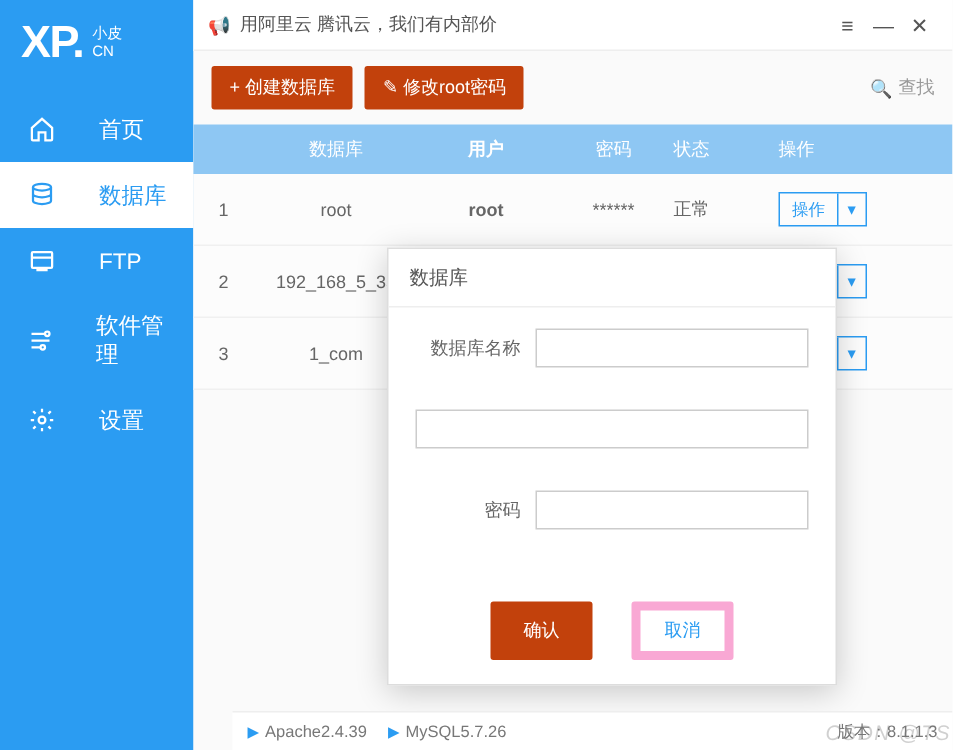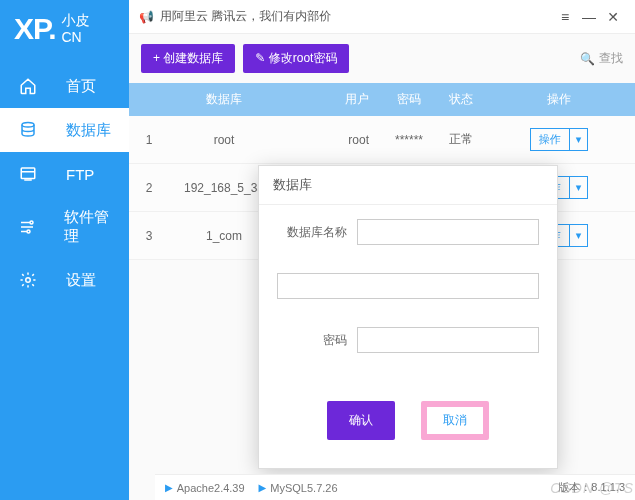--- a/index.html
+++ b/index.html
@@ -1,56 +1,56 @@
 <!DOCTYPE html>
 <html><head>
 <meta charset="utf-8">
 <style>
 * { margin: 0; padding: 0; box-sizing: border-box; font-family: "Microsoft YaHei", sans-serif; }
 body { width: 635px; height: 500px; overflow: hidden; background: #fff; position: relative; }
 .app { display: flex; width: 100%; height: 100%; }
 .sidebar { width: 129px; background: #2b9cf2; color: #fff; display: flex; flex-direction: column; }
 .logo { padding: 12px 14px 18px; display: flex; align-items: center; gap: 6px; }
 .logo-xp { font-size: 30px; font-weight: bold; letter-spacing: -1px; }
-.logo-cn { font-size: 14px; line-height: 1.2; }
+.logo-cn { font-size: 10px; line-height: 1.2; }
 .nav-item { display: flex; align-items: center; gap: 28px; padding: 12px 18px; font-size: 15px; cursor: pointer; }
 .nav-item.active { background: #fff; color: #2b9cf2; }
 .nav-item .icon { width: 20px; height: 20px; display: flex; align-items: center; justify-content: center; }
 .main { flex: 1; display: flex; flex-direction: column; background: #fafafa; }
 .titlebar { height: 34px; display: flex; align-items: center; padding: 0 10px; background: #fff; border-bottom: 1px solid #eee; font-size: 12px; color: #555; }
 .titlebar .spacer { flex: 1; }
 .win-btn { width: 24px; text-align: center; cursor: pointer; font-size: 14px; }
 .toolbar { display: flex; align-items: center; gap: 8px; padding: 10px 12px; }
-.btn-primary { background: #6d28d9; color: #fff; border: none; padding: 6px 12px; font-size: 12px; cursor: pointer; border-radius: 2px; }
+.btn-primary { background: #c2410c; color: #fff; border: none; padding: 6px 12px; font-size: 12px; cursor: pointer; border-radius: 2px; }
 .btn-outline { background: #fff; color: #2b9cf2; border: 6px solid #f9a8d4; padding: 5px 16px; font-size: 12px; cursor: pointer; border-radius: 2px; }
 .toolbar .spacer { flex: 1; }
 .search { color: #999; font-size: 12px; display: flex; align-items: center; gap: 4px; cursor: pointer; }
 .table { width: 100%; }
 .thead { display: flex; background: #8ec7f3; color: #fff; font-size: 12px; padding: 8px 0; }
 .row { display: flex; align-items: center; padding: 12px 0; border-bottom: 1px solid #f0f0f0; font-size: 12px; color: #666; background: #fcfcfc; }
 .c-idx { width: 40px; text-align: center; }
 .c-db { width: 110px; text-align: center; }
-.c-user { width: 90px; text-align: right; }
+.c-user { width: 90px; text-align: center; font-weight: bold; }
 .c-pwd { width: 80px; text-align: center; }
 .c-status { width: 70px; text-align: left; }
-.c-op { width: 80px; text-align: center; }
+.c-op { width: 80px; text-align: left; }
 .op-btn { display: inline-flex; align-items: center; border: 1px solid #2b9cf2; color: #2b9cf2; font-size: 11px; cursor: pointer; }
 .op-btn span:first-child { padding: 3px 8px; border-right: 1px solid #2b9cf2; }
 .op-btn span:last-child { padding: 3px 6px; }
 .statusbar { position: absolute; bottom: 0; left: 155px; right: 0; height: 26px; background: #fff; border-top: 1px solid #eee; display: flex; align-items: center; padding: 0 10px; font-size: 11px; color: #777; gap: 14px; }
 .status-item { display: flex; align-items: center; gap: 4px; }
 .tri { color: #2b9cf2; font-size: 10px; }
 .statusbar .spacer { flex: 1; }
 .overlay { position: absolute; left: 258px; top: 165px; width: 300px; background: #fff; box-shadow: 0 4px 20px rgba(0,0,0,0.2); border: 1px solid #ddd; }
 .dlg-title { padding: 10px 14px; font-size: 13px; color: #555; border-bottom: 1px solid #eee; }
 .dlg-body { padding: 14px 18px; }
 .field { display: flex; align-items: center; margin-bottom: 28px; }
 .field label { width: 80px; text-align: right; font-size: 12px; color: #666; padding-right: 10px; }
 .field input { flex: 1; border: 1px solid #ccc; padding: 5px 6px; font-size: 12px; }
-.dlg-btns { display: flex; justify-content: center; gap: 26px; padding: 6px 0 28px; }
+.dlg-btns { display: flex; justify-content: center; gap: 26px; padding: 6px 0 16px; }
 .watermark { position: absolute; right: 1px; bottom: 4px; font-size: 14px; color: rgba(120,120,120,0.35); font-style: italic; letter-spacing: 1px; }
 </style>
 </head>
 <body>
 
 <div class="app">
   <div class="sidebar">
     <div class="logo">
       <span class="logo-xp">XP.</span>
       <span class="logo-cn">

